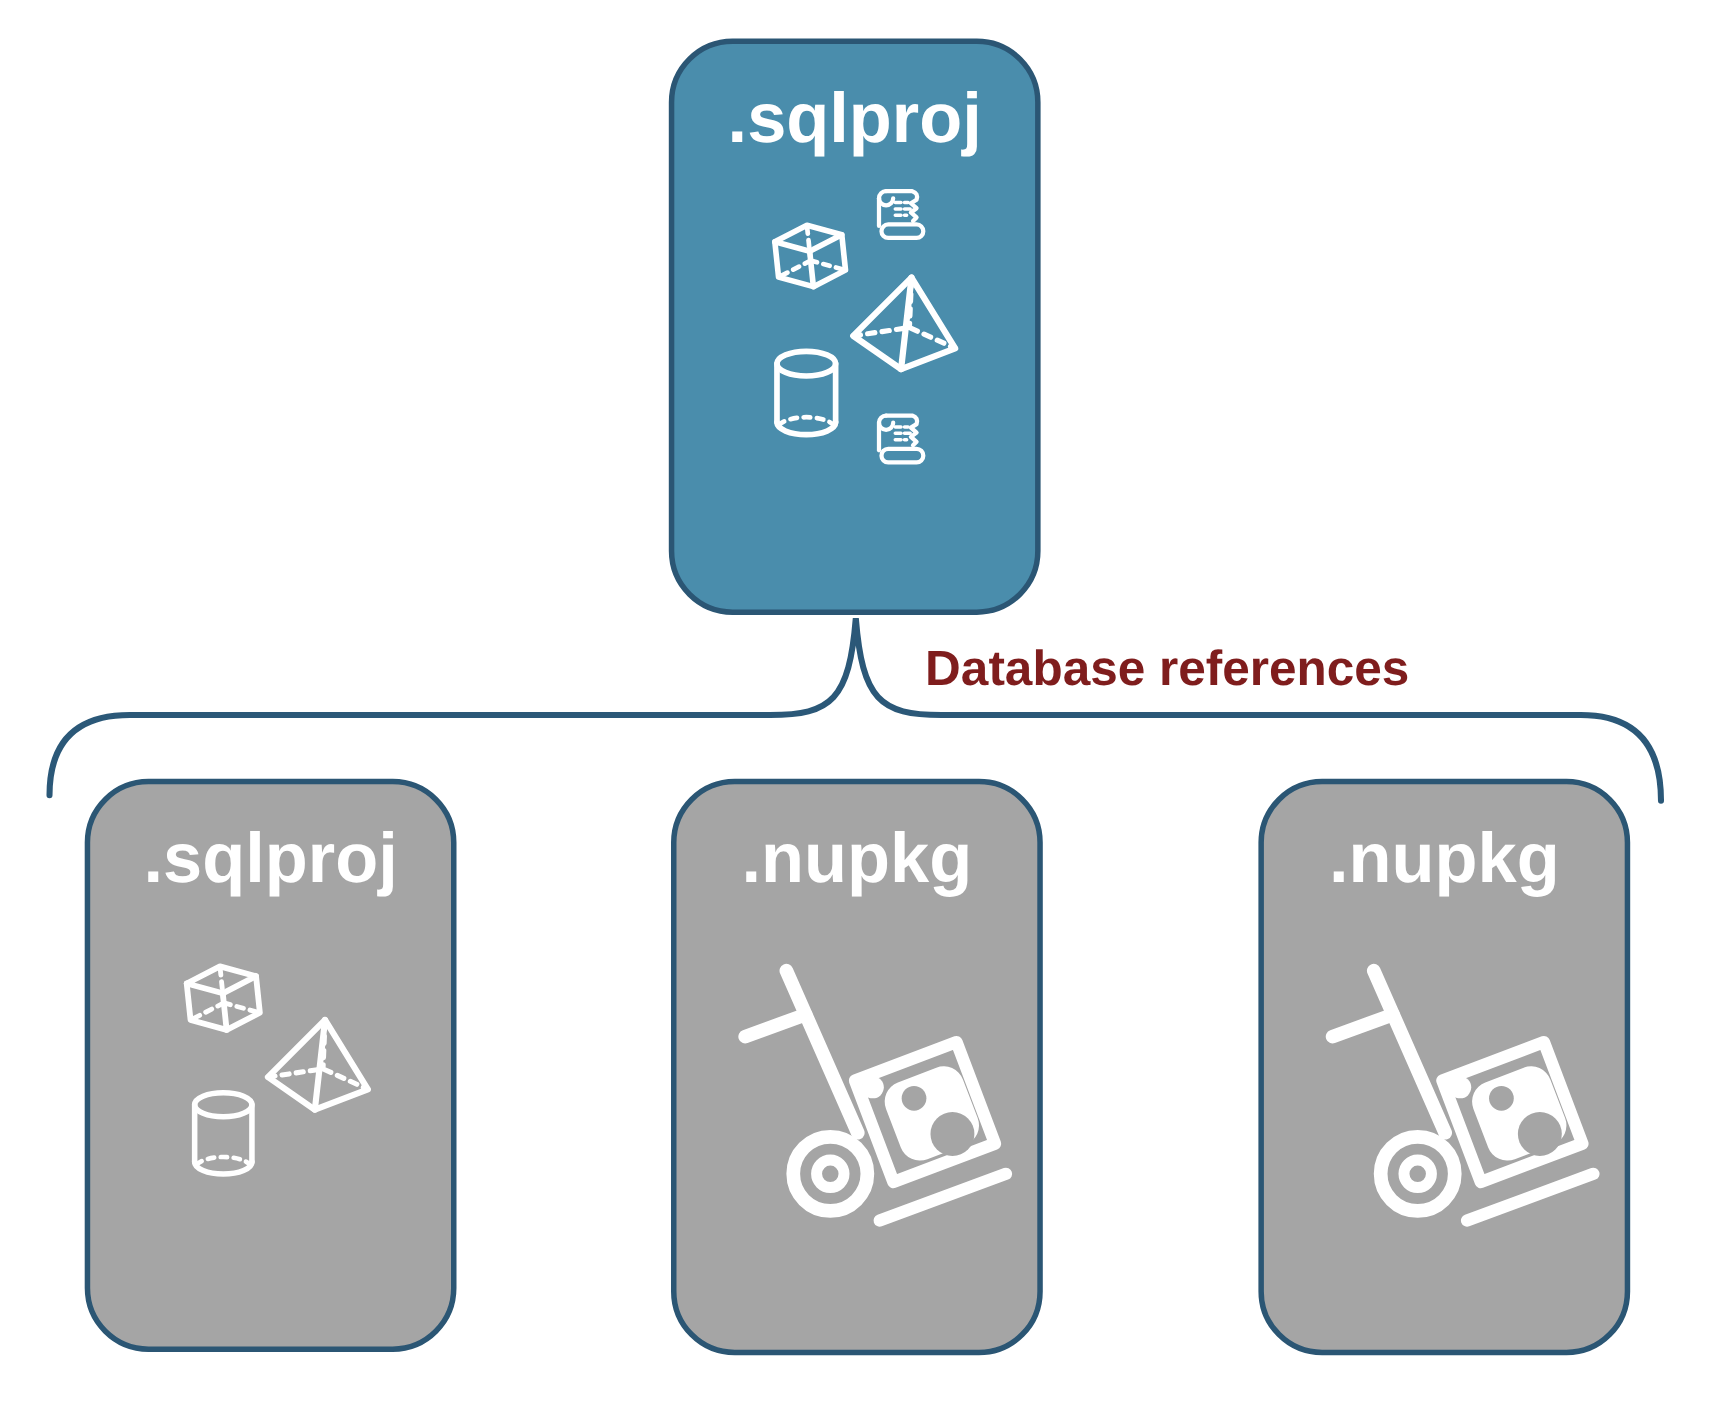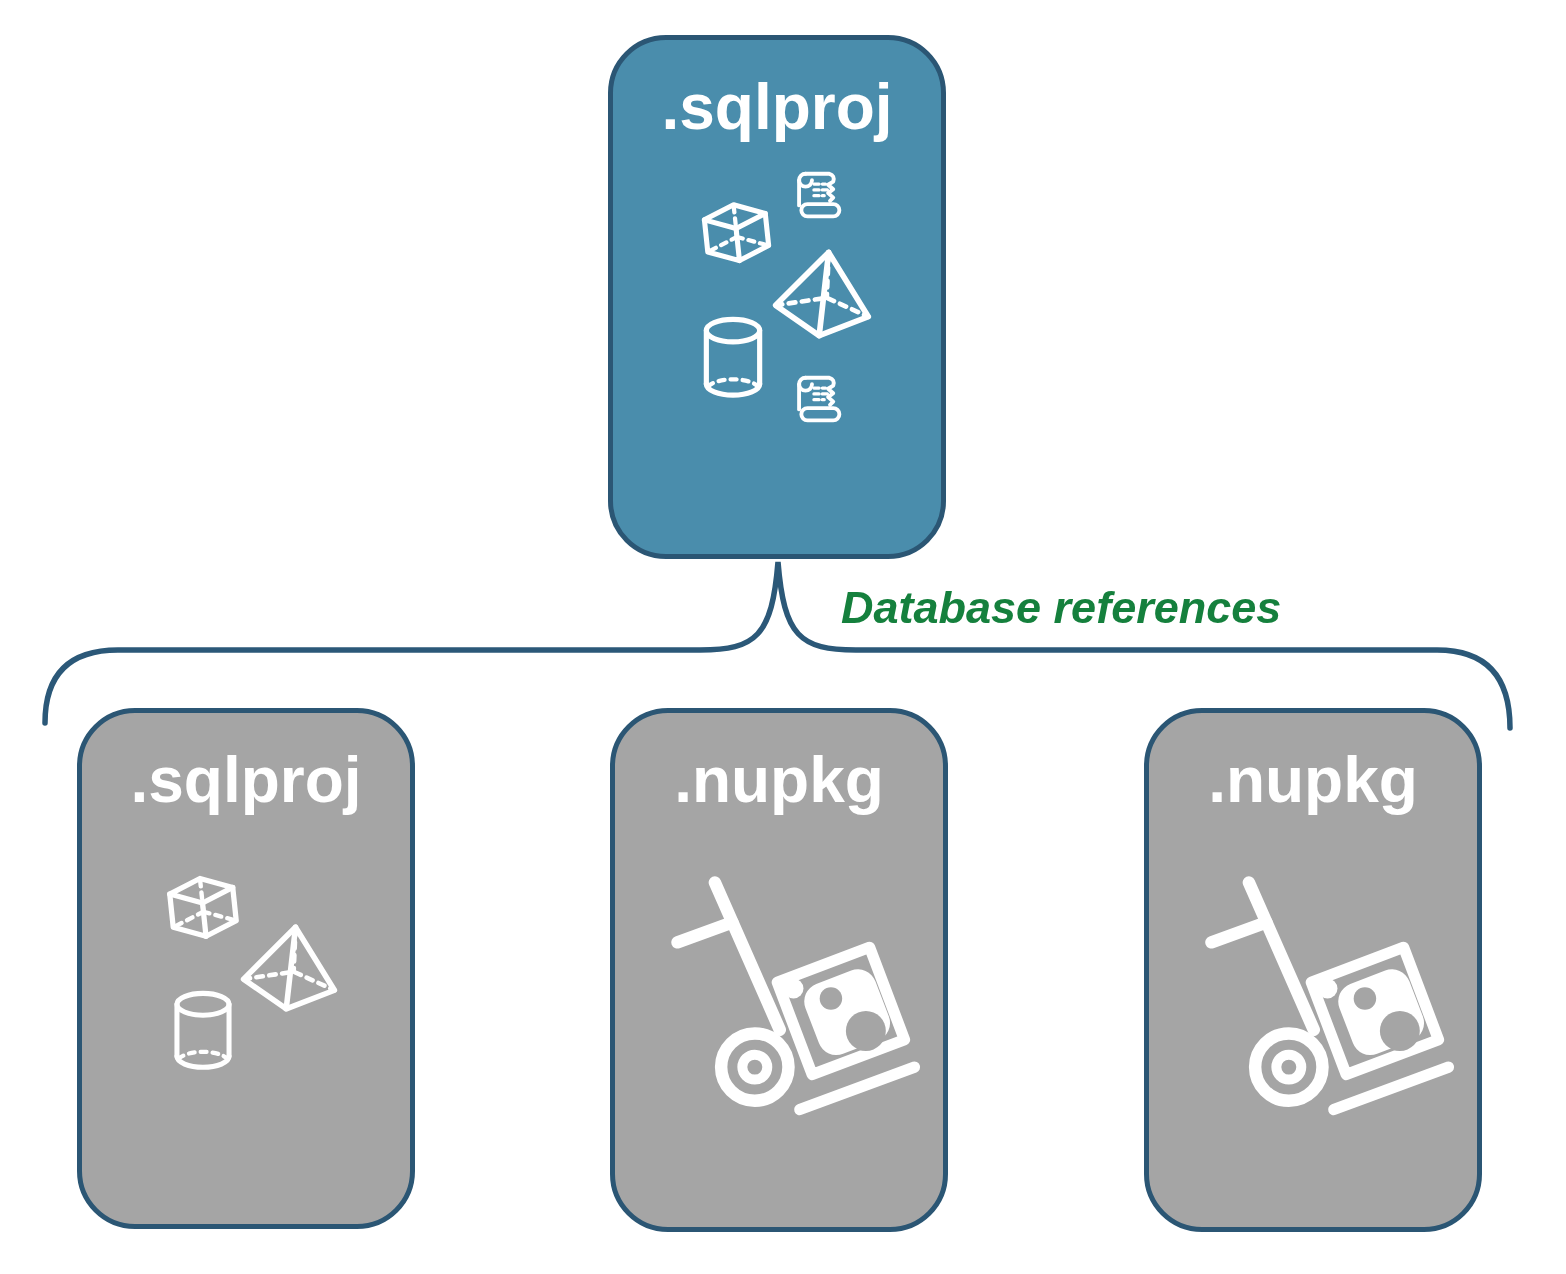--- a/index.html
+++ b/index.html
@@ -56,23 +56,22 @@
     width: 1566px; height: 1274px;
     pointer-events: none;
   }
 
   .connector-label {
     position: absolute;
     left: 841px;
     top: 582px;
     font-size: 45px;
     font-weight: 700;
-    color: #15803d;
+    color: #7f1d1d;
     white-space: nowrap;
-    font-style: italic;
   }
 </style>
 </head>
 <body>
 
 <div class="canvas">
 
   <svg class="connector-svg" viewBox="0 0 1566 1274" xmlns="http://www.w3.org/2000/svg">
     <path d="M 45 723 Q 45 650 118 650 L 700 650 C 756 650 772 636 778 562
              C 784 636 800 650 856 650 L 1437 650 Q 1510 650 1510 728" fill="none" stroke="#2b5878" stroke-width="5.5" stroke-linecap="round"></path>

